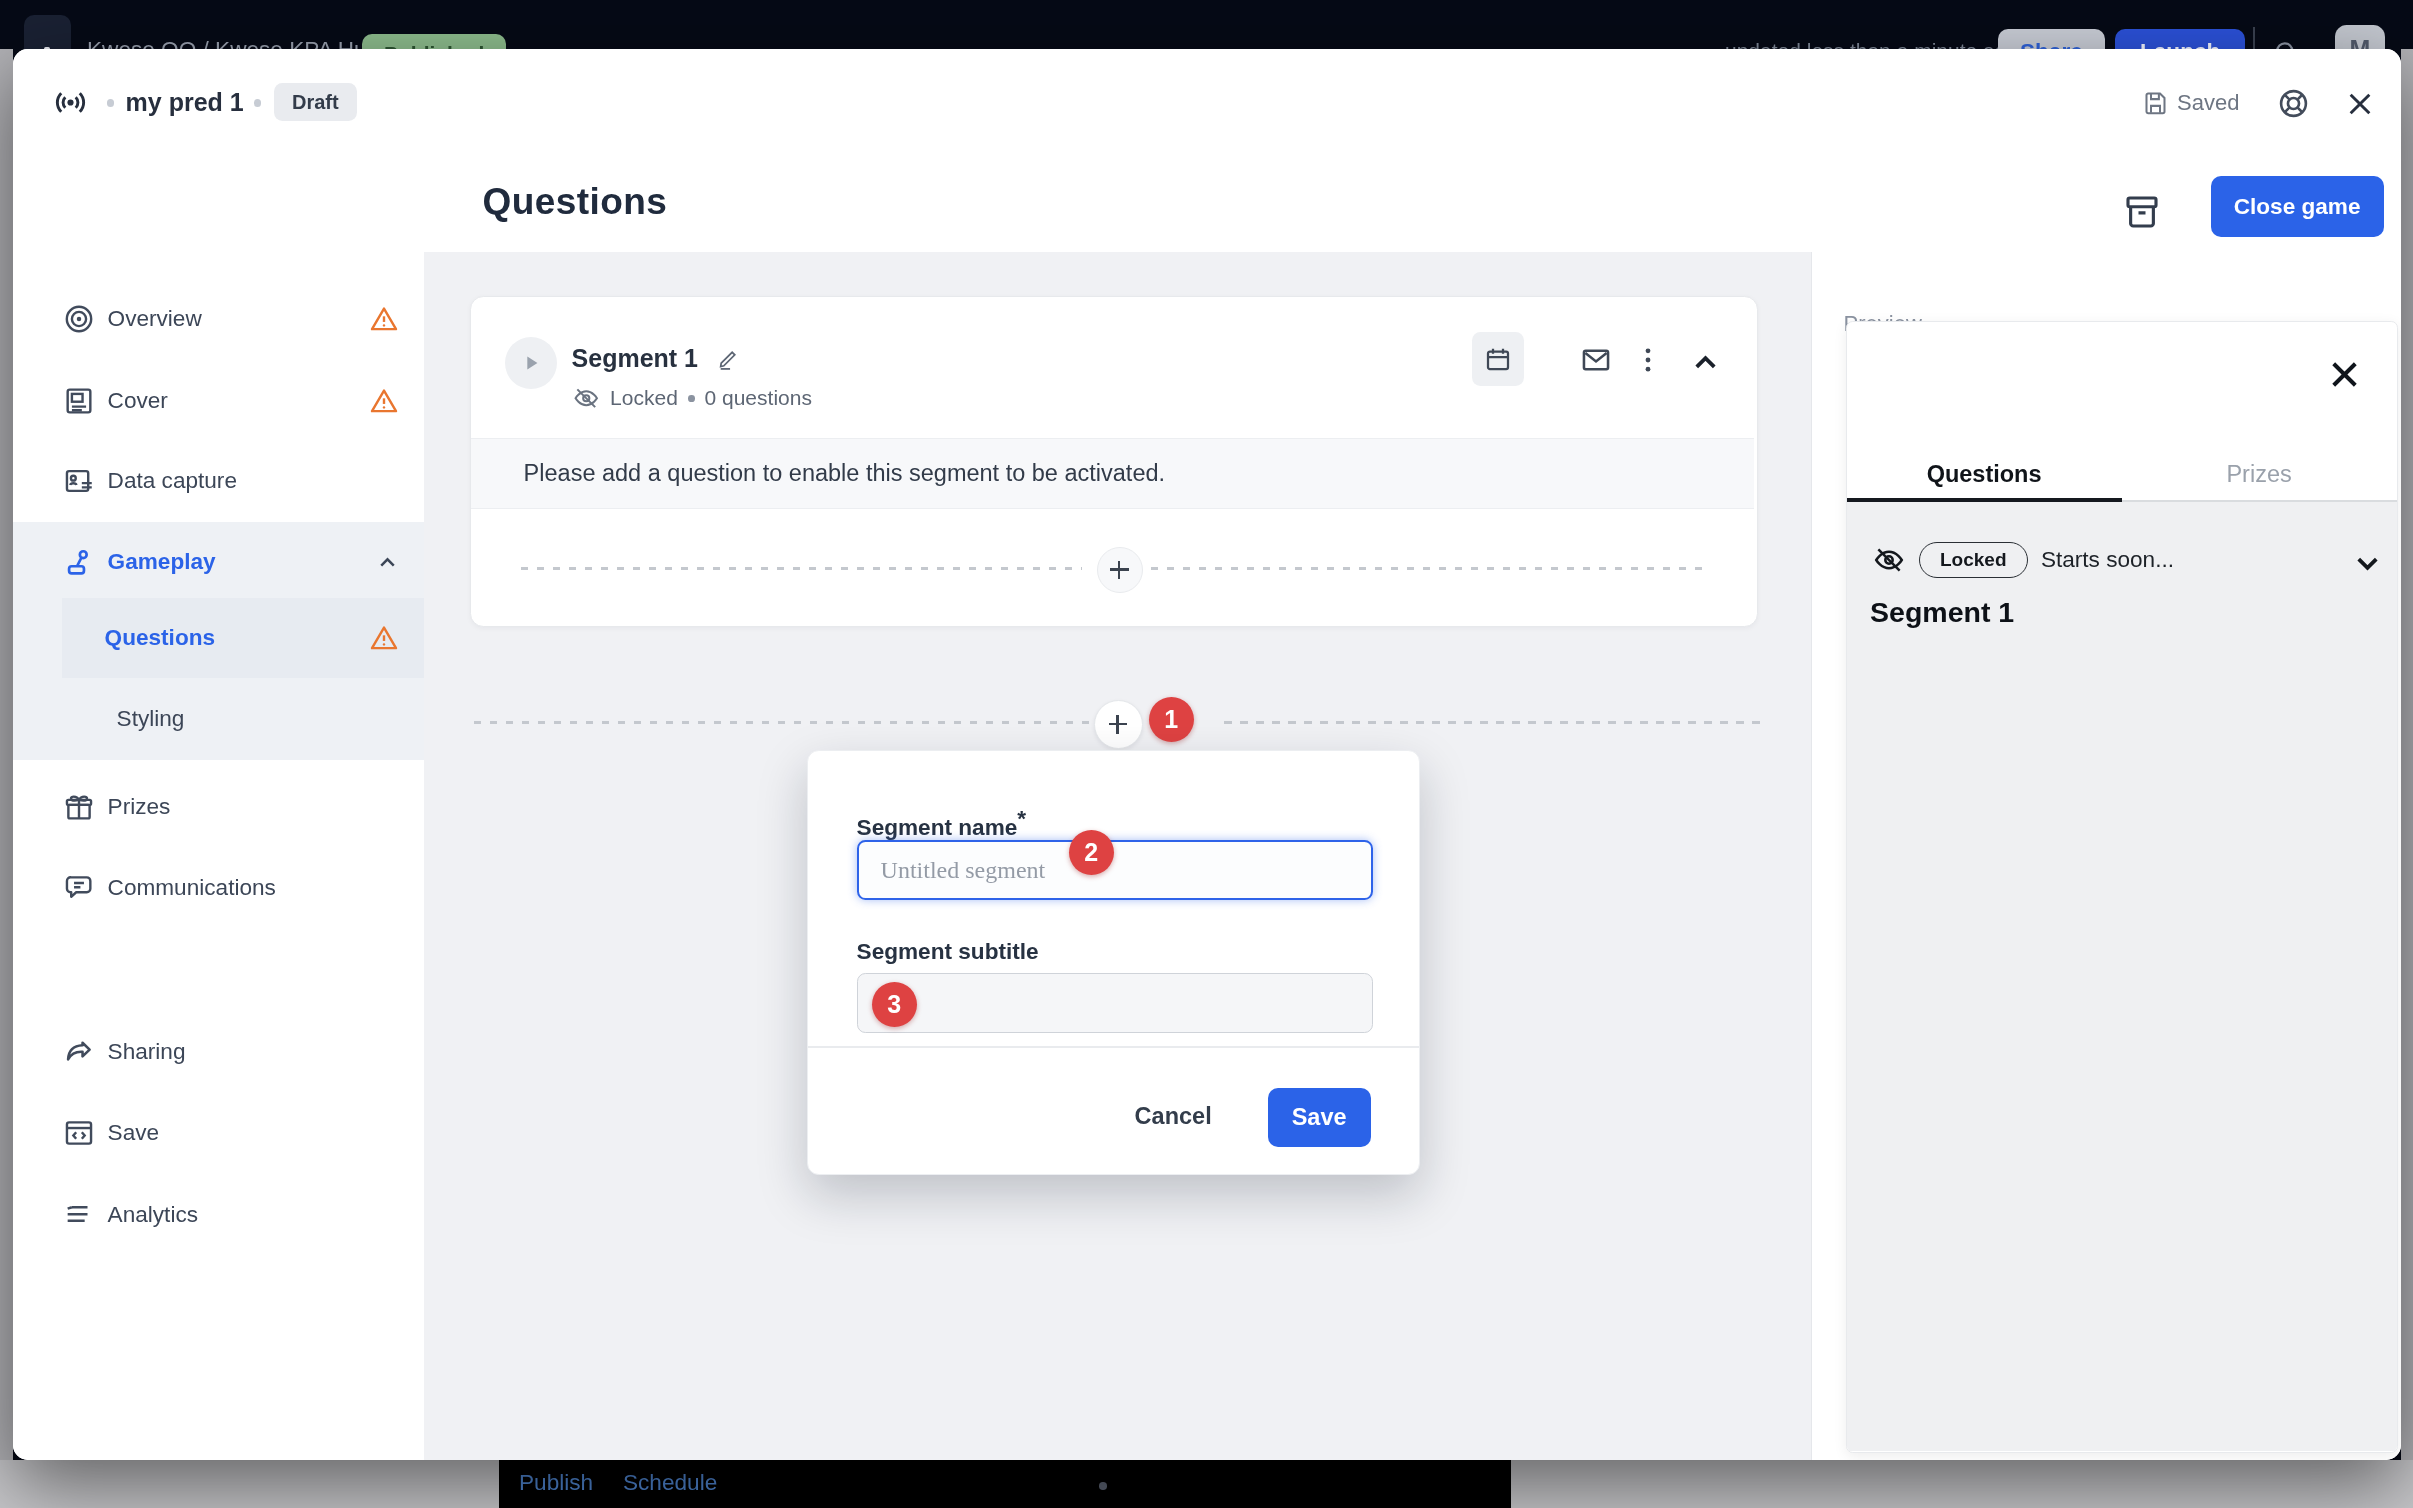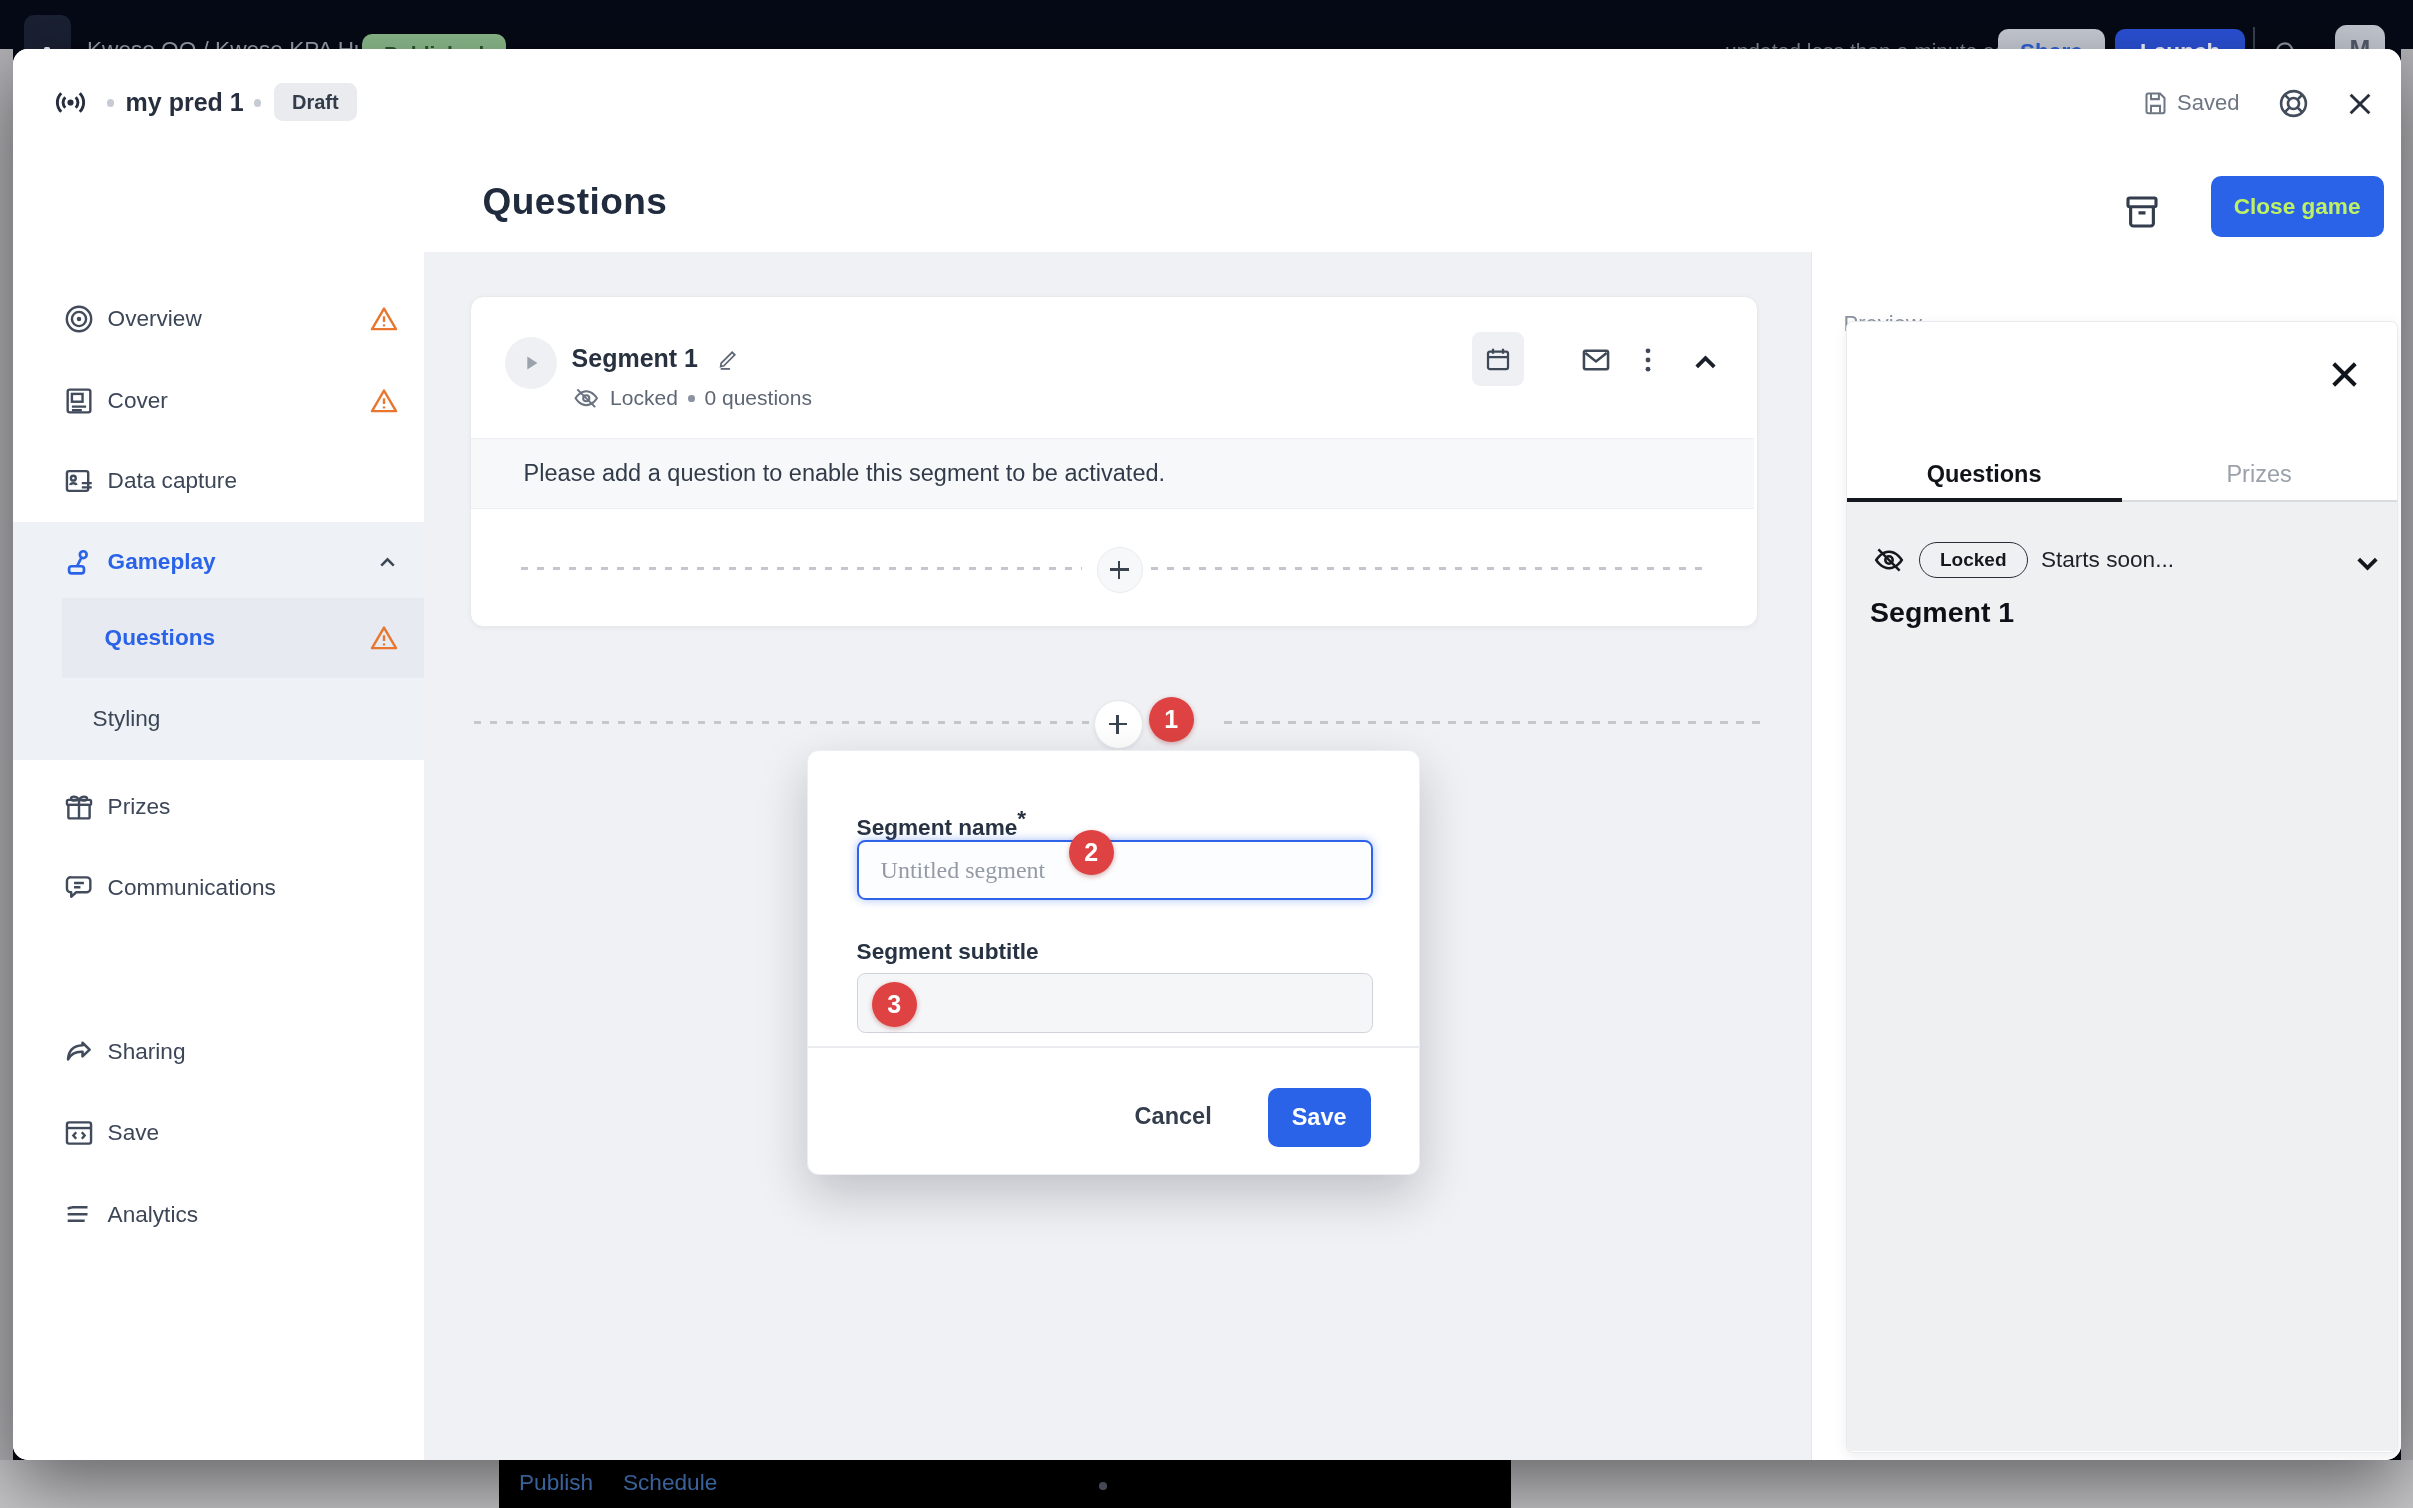--- a/index.html
+++ b/index.html
@@ -41,21 +41,21 @@
   .sb-label{position:absolute;left:95px;font-size:22.6px;color:#3c4657;}
   .sb-label.blue{color:#2b63e8;font-weight:bold;}
   .sb-ico.blue{color:#2b63e8;}
   .sb-warn{position:absolute;left:355px;width:32px;height:32px;color:#e9762f;}
   .sb-chev{position:absolute;left:362px;width:25px;height:25px;color:#3c4657;}
 
   
   .c-header{left:411px;top:108px;width:1978px;height:95px;background:#fff;border-bottom:1.7px solid #e7e9ec;}
   .c-title{left:59px;top:23.5px;font-size:37px;font-weight:bold;color:#202b3d;letter-spacing:0.4px;}
   .archive-btn{left:1697px;top:34px;width:42px;height:42px;color:#333d4d;cursor:pointer;}
-  .close-game{left:1787px;top:19px;width:173px;height:61px;background:#2b63e8;border-radius:10px;color:#bef264;font-size:22.6px;font-weight:bold;display:flex;align-items:center;justify-content:center;cursor:pointer;}
+  .close-game{left:1787px;top:19px;width:173px;height:61px;background:#2b63e8;border-radius:10px;color:#ffffff;font-size:22.6px;font-weight:bold;display:flex;align-items:center;justify-content:center;cursor:pointer;}
 
   
   .main-area{left:411px;top:203px;width:1387px;height:1208px;background:#f0f1f4;}
   .seg-card{left:46px;top:44px;width:1286px;height:329px;background:#fff;border:1.7px solid #e7e9ec;border-radius:13.4px;box-shadow:0 1.7px 5px rgba(20,30,50,.04);}
   .play-btn{left:34px;top:40px;width:52px;height:52px;border-radius:50%;background:#eef0f3;display:flex;align-items:center;justify-content:center;color:#9aa2ad;cursor:pointer;}
   .seg-name{left:101px;top:47px;font-size:25px;font-weight:bold;color:#28313f;}
   .seg-meta{left:101px;top:87px;display:flex;align-items:center;gap:10px;color:#5d6674;font-size:21px;}
   .cal-btn{left:1001px;top:35px;width:52px;height:54px;background:#eef0f3;border-radius:8.4px;display:flex;align-items:center;justify-content:center;color:#3f4856;cursor:pointer;}
   .icon-btn{color:#3f4856;cursor:pointer;}
   .notice{left:0;top:141px;width:1283px;height:69px;background:#f7f8fa;border-top:1.7px solid #eceef1;border-bottom:1.7px solid #eceef1;display:flex;align-items:center;}
@@ -240,21 +240,21 @@
         <span class="sb-warn">
           <svg viewBox="0 0 24 24" fill="none" stroke="currentColor" stroke-width="1.8">
               <path d="M12 4.2L21 19.6H3z" stroke-linejoin="round"></path>
               <path d="M12 10v4.2"></path>
               <circle cx="12" cy="16.8" r=".9" fill="currentColor" stroke="none"></circle>
             </svg>
         </span>
       </div>
 
       <div class="abs sb-row" style="top:522px;">
-        <span class="sb-label" style="left:80px;">Styling</span>
+        <span class="sb-label" style="left:104px;">Styling</span>
       </div>
 
       <div class="abs sb-row" style="top:610px;">
         <span class="sb-ico">
           <svg viewBox="0 0 24 24" fill="none" stroke="currentColor" stroke-width="1.7">
               <rect x="4.5" y="10.5" width="15" height="9.5" rx="1"></rect>
               <rect x="3.5" y="7" width="17" height="3.5" rx="1"></rect>
               <path d="M12 7v13"></path>
               <path d="M12 7c-1.6-3.2-6.2-2.8-5.6-.6.4 1.5 3.6 1 5.6.6zm0 0c1.6-3.2 6.2-2.8 5.6-.6-.4 1.5-3.6 1-5.6.6z"></path>
             </svg>

